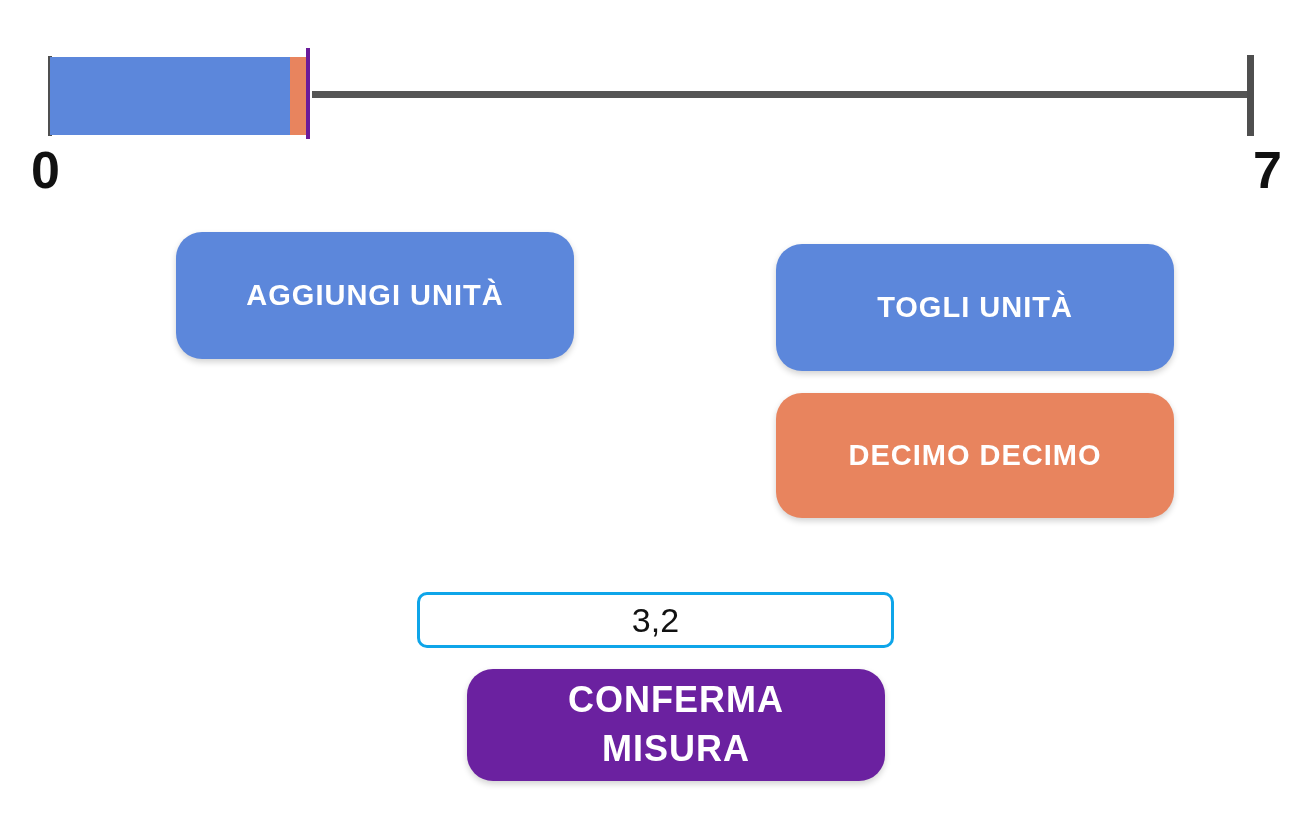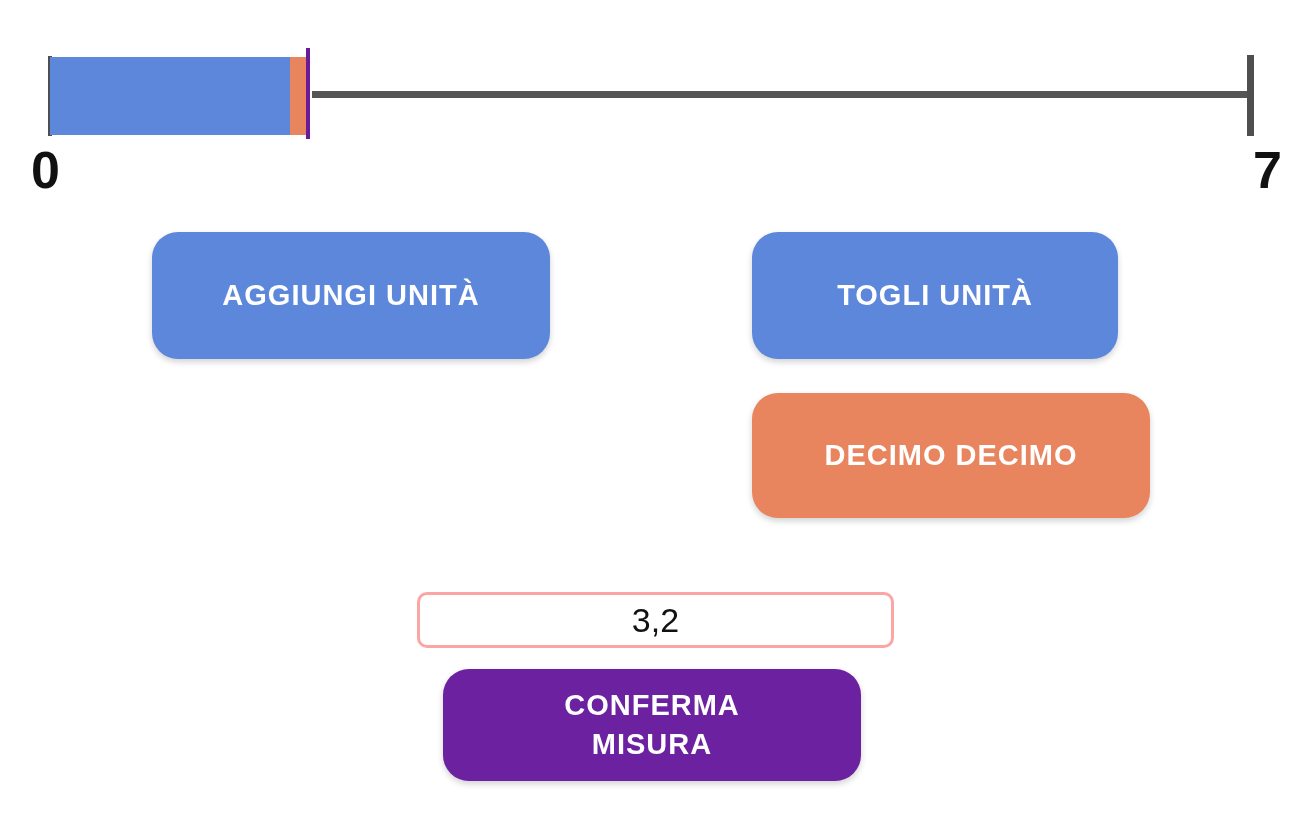--- a/index.html
+++ b/index.html
@@ -49,37 +49,38 @@
   .ctl-button {
     position: absolute;
     border: none; cursor: pointer;
     color: #ffffff; font-family: "Liberation Sans", sans-serif;
     font-weight: 700; font-size: 29px; letter-spacing: 1px;
     border-radius: 26px;
     box-shadow: 0 3px 6px rgba(0,0,0,0.18);
     white-space: pre-line; line-height: 1.35;
     display: flex; align-items: center; justify-content: center;
     text-align: center;
+    margin-left: 24px;
   }
   .btn-blue   { background: #5c87db; }
   .btn-orange { background: #e8845e; }
   .btn-purple { background: #6b21a0; }
 
   #btn-add-unit     { left: 152px; top: 232px; width: 398px; height: 127px; }
-  #btn-remove-unit  { left: 752px; top: 232px; width: 366px; height: 127px; }
+  #btn-remove-unit  { left: 752px; top: 244px; width: 398px; height: 127px; }
   #btn-add-tenth    { left: 152px; top: 393px; width: 398px; height: 125px; }
   #btn-remove-tenth { left: 752px; top: 393px; width: 398px; height: 125px; }
   #btn-confirm      { left: 443px; top: 669px; width: 418px; height: 112px;
-                      font-size: 29px; }
+                      font-size: 36px; }
 
   
   #measure-input {
     position: absolute; left: 417px; top: 592px;
     width: 477px; height: 56px;
-    border: 3px solid #fca5a5; border-radius: 10px;
+    border: 3px solid #0ea5e9; border-radius: 10px;
     background: #ffffff;
     text-align: center;
     font-family: "Liberation Sans", sans-serif;
     font-size: 34px; color: #111111;
     outline: none;
   }
 </style>
 </head>
 <body>
 

